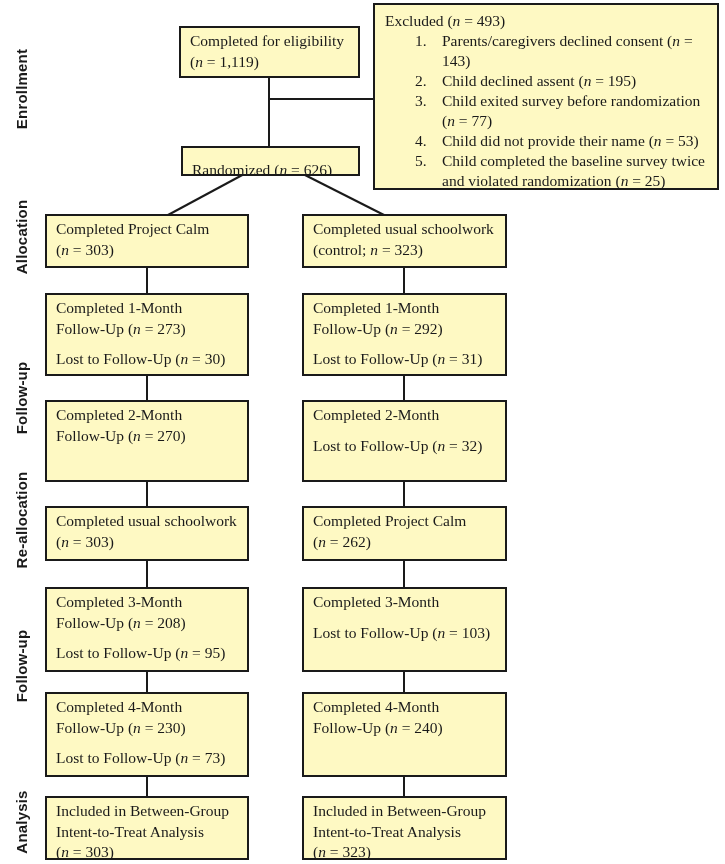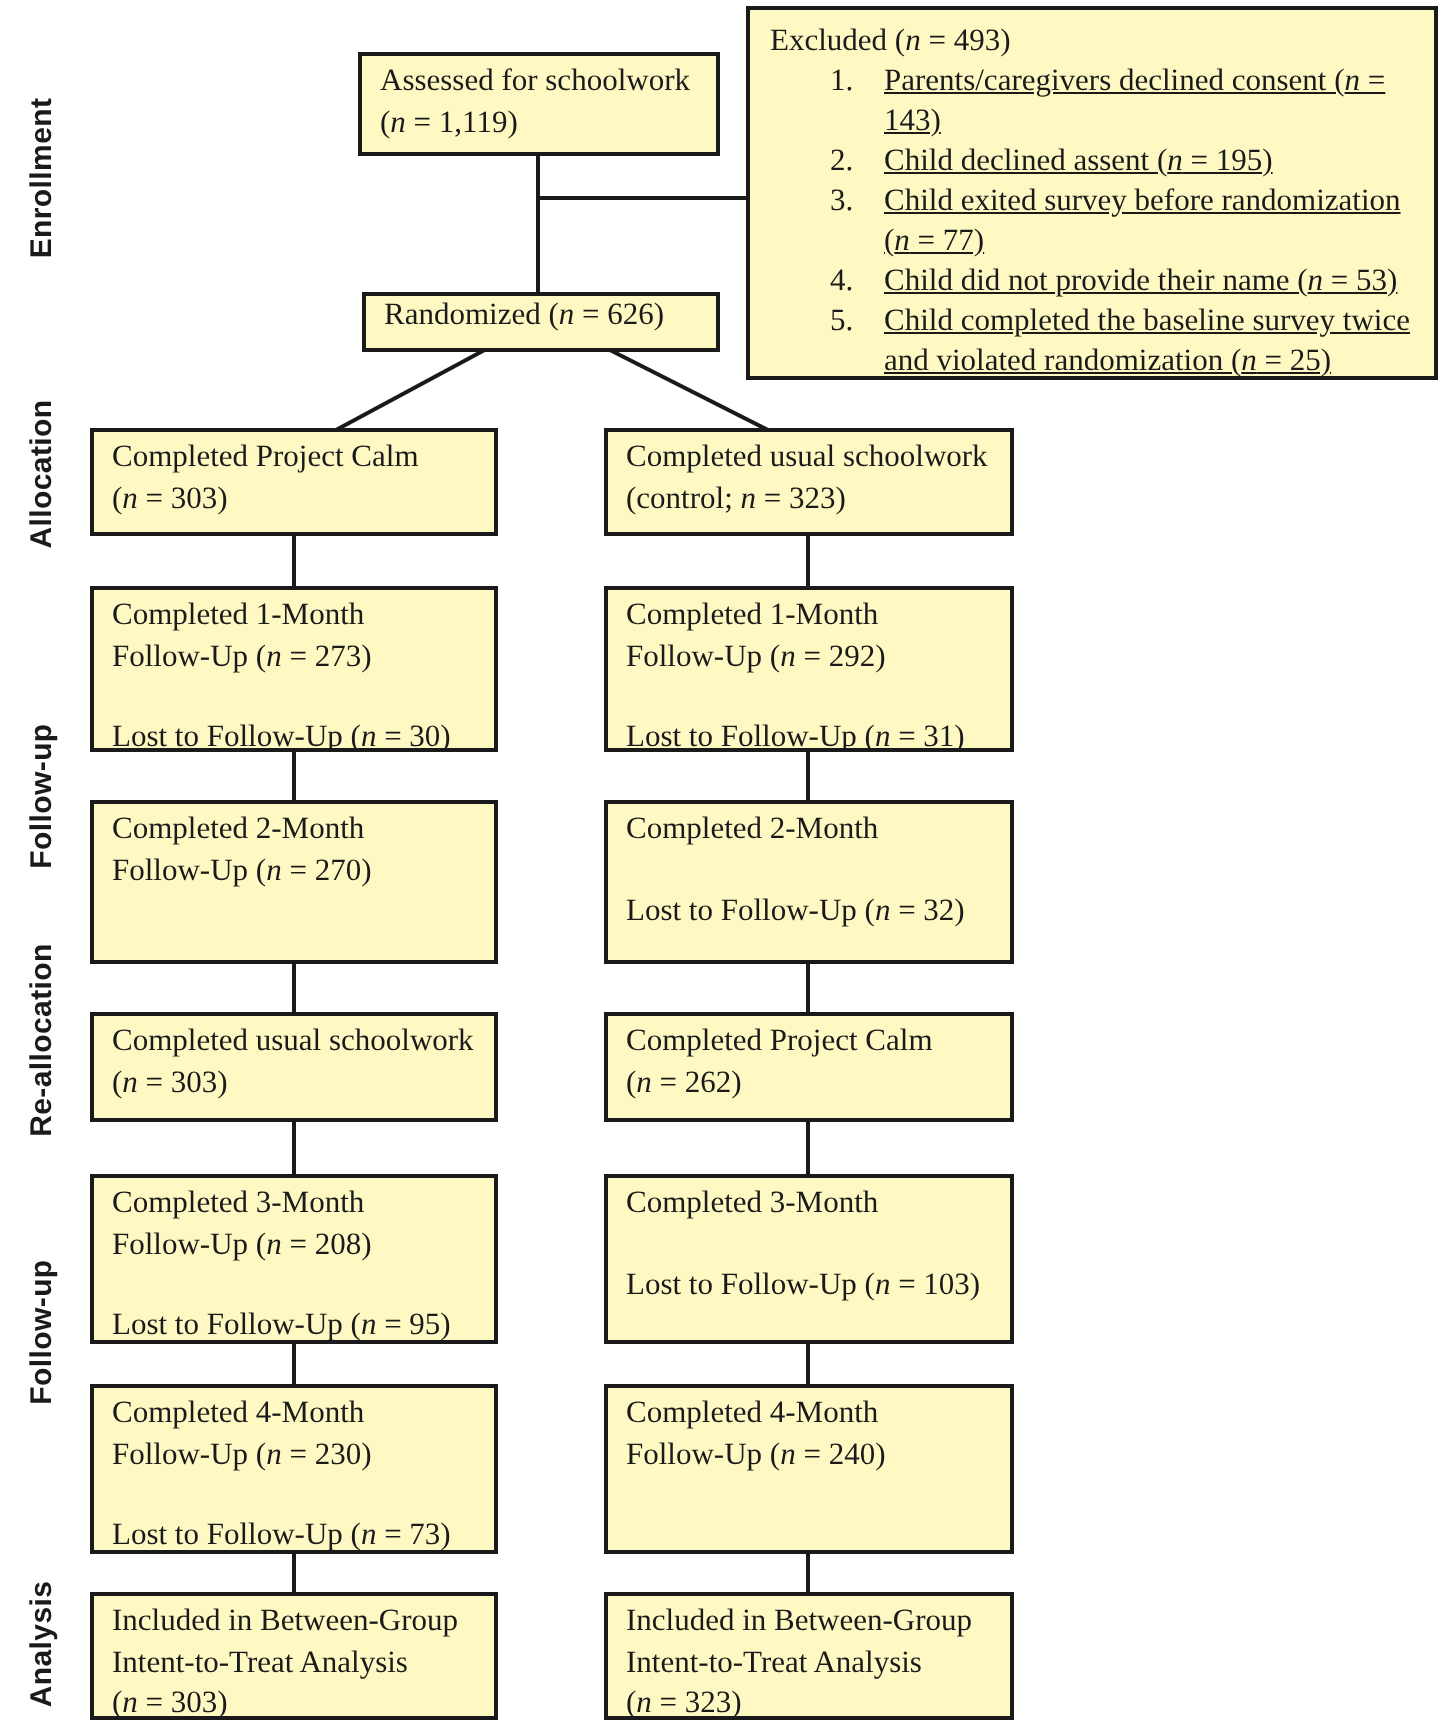--- a/index.html
+++ b/index.html
@@ -17,31 +17,31 @@
   .box {
     position: absolute;
     box-sizing: border-box;
     border: 2px solid #1a1a1a;
     background: #fef9c3;
     font-size: 15.5px;
     line-height: 20.5px;
     padding: 3px 8px 0 9px;
     overflow: hidden;
   }
-  .box .lost { margin-top: 20px; }
+  .box .lost { margin-top: 10px; }
 
   
   .col-left  { left: 45px;  width: 204px; }
   .col-right { left: 302px; width: 205px; }
 
   
   .ex-title { padding: 2px 0 0 1px; }
   .ex-item { display: flex; }
   .ex-num  { width: 27px; padding-left: 31px; flex: none; }
-  .ex-text { flex: 1; padding-right: 4px; text-decoration: underline; }
+  .ex-text { flex: 1; padding-right: 4px; }
   .excluded-box { line-height: 20px; font-size: 15.5px; padding-top: 4px; }
 
   
   .side-label {
     position: absolute;
     left: 21px;
     transform: translate(-50%, -50%) rotate(-90deg);
     transform-origin: center;
     font-family: "Liberation Sans", sans-serif;
     font-weight: bold;
@@ -83,21 +83,21 @@
   </svg>
 
   <div class="side-label" style="top:89px">Enrollment</div>
   <div class="side-label" style="top:237px">Allocation</div>
   <div class="side-label" style="top:398px">Follow-up</div>
   <div class="side-label" style="top:520px">Re-allocation</div>
   <div class="side-label" style="top:666px">Follow-up</div>
   <div class="side-label" style="top:822px">Analysis</div>
 
   <div class="box" style="left:179px; top:26px; width:181px; height:52px;">
-    <div>Assessed for schoolwork</div>
+    <div>Completed for eligibility</div>
     <div>(<i>n</i> = 1,119)</div>
   </div>
 
   <div class="box excluded-box" style="left:373px; top:3px; width:346px; height:187px;">
     <div class="ex-title">Excluded (<i>n</i> = 493)</div>
     <div class="ex-item">
       <span class="ex-num">1.</span>
       <span class="ex-text">Parents/caregivers declined consent (<i>n</i> = 143)</span>
     </div>
     <div class="ex-item">
@@ -111,21 +111,21 @@
     <div class="ex-item">
       <span class="ex-num">4.</span>
       <span class="ex-text">Child did not provide their name (<i>n</i> = 53)</span>
     </div>
     <div class="ex-item">
       <span class="ex-num">5.</span>
       <span class="ex-text">Child completed the baseline survey twice and violated randomization (<i>n</i> = 25)</span>
     </div>
   </div>
 
-  <div class="box" style="left:181px; top:146px; width:179px; height:30px; padding-top:0;">
+  <div class="box" style="left:181px; top:146px; width:179px; height:30px; padding-top:12px;">
     <div>Randomized (<i>n</i> = 626)</div>
   </div>
 
   <div class="box col-left" style="top:214px; height:54px;">
     <div>Completed Project Calm</div>
     <div>(<i>n</i> = 303)</div>
   </div>
   <div class="box col-right" style="top:214px; height:54px;">
     <div>Completed usual schoolwork</div>
     <div>(control; <i>n</i> = 323)</div>

